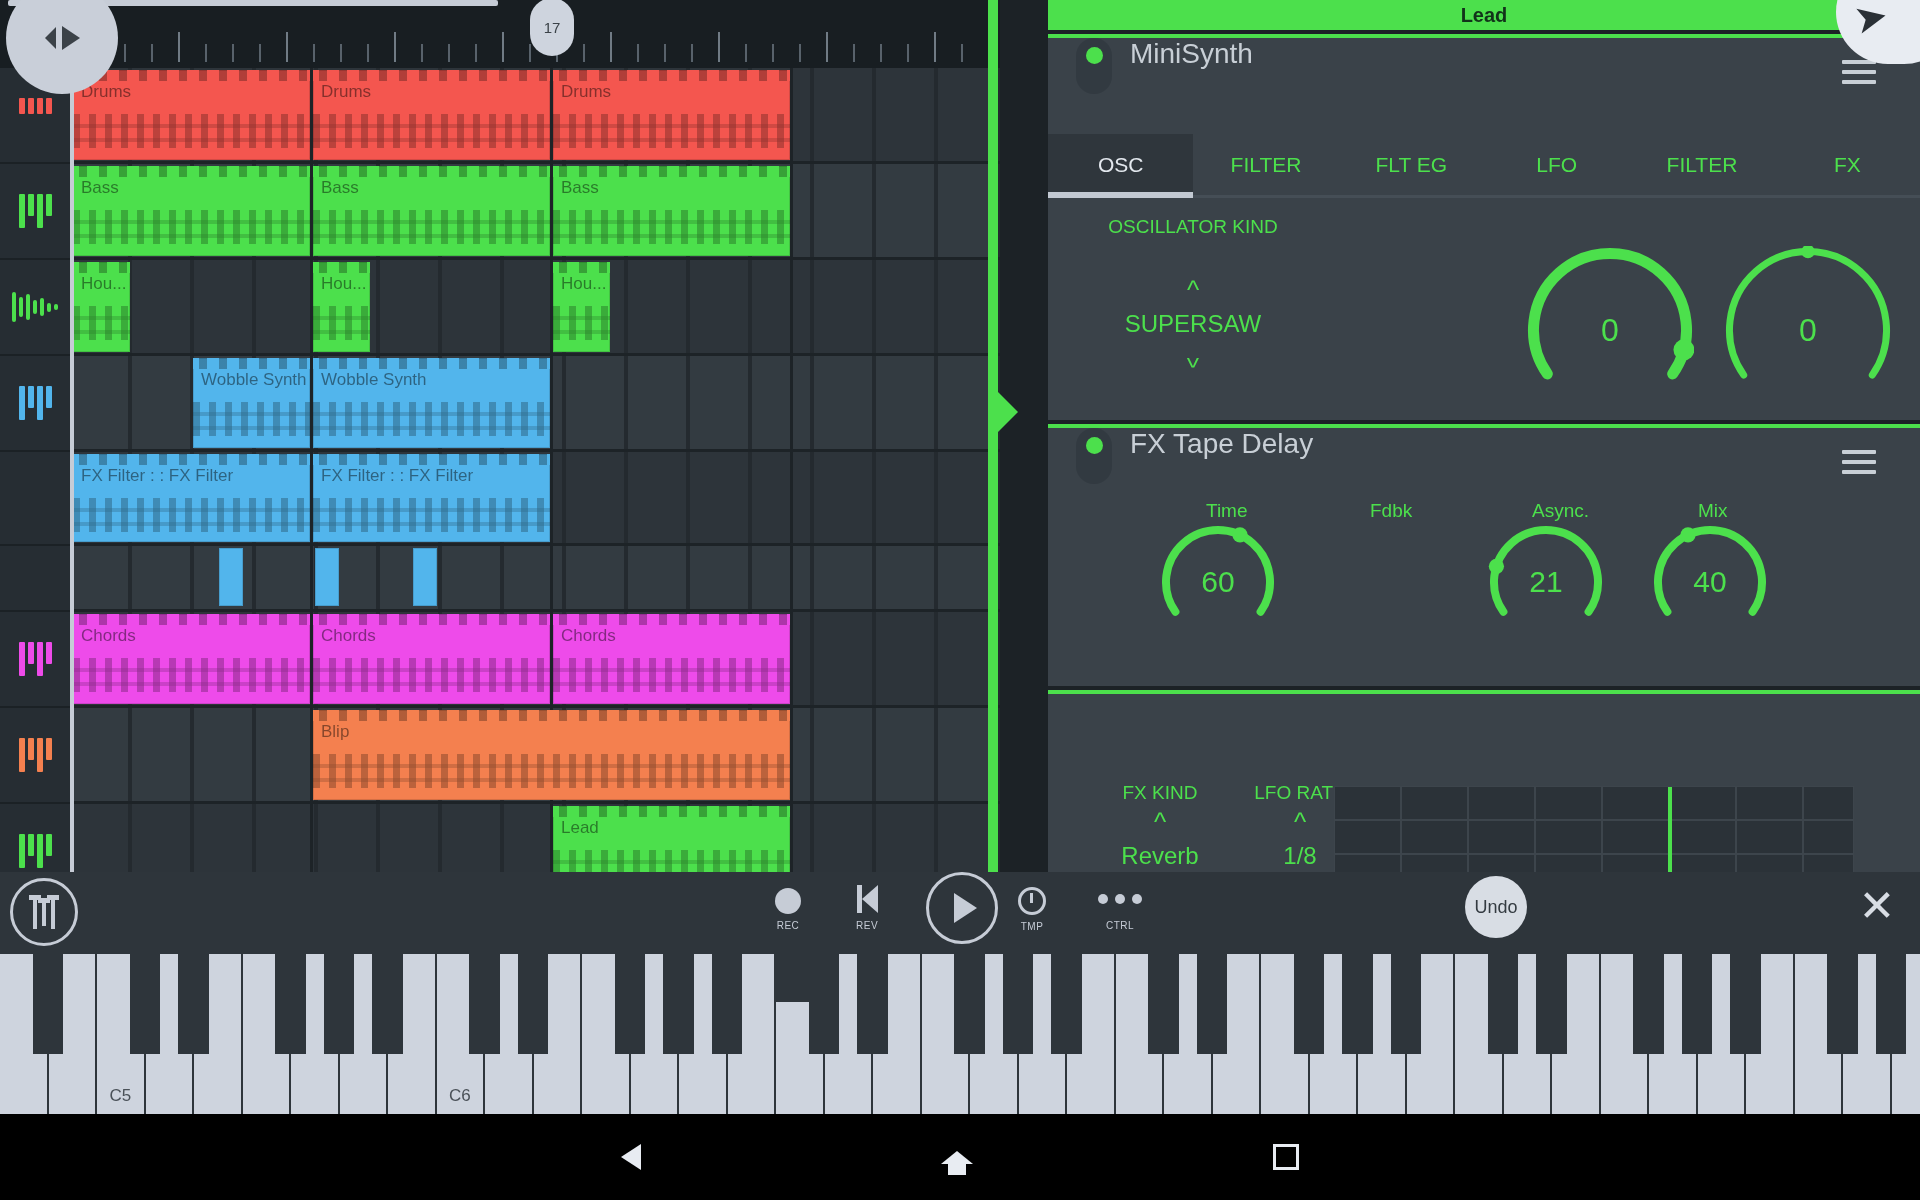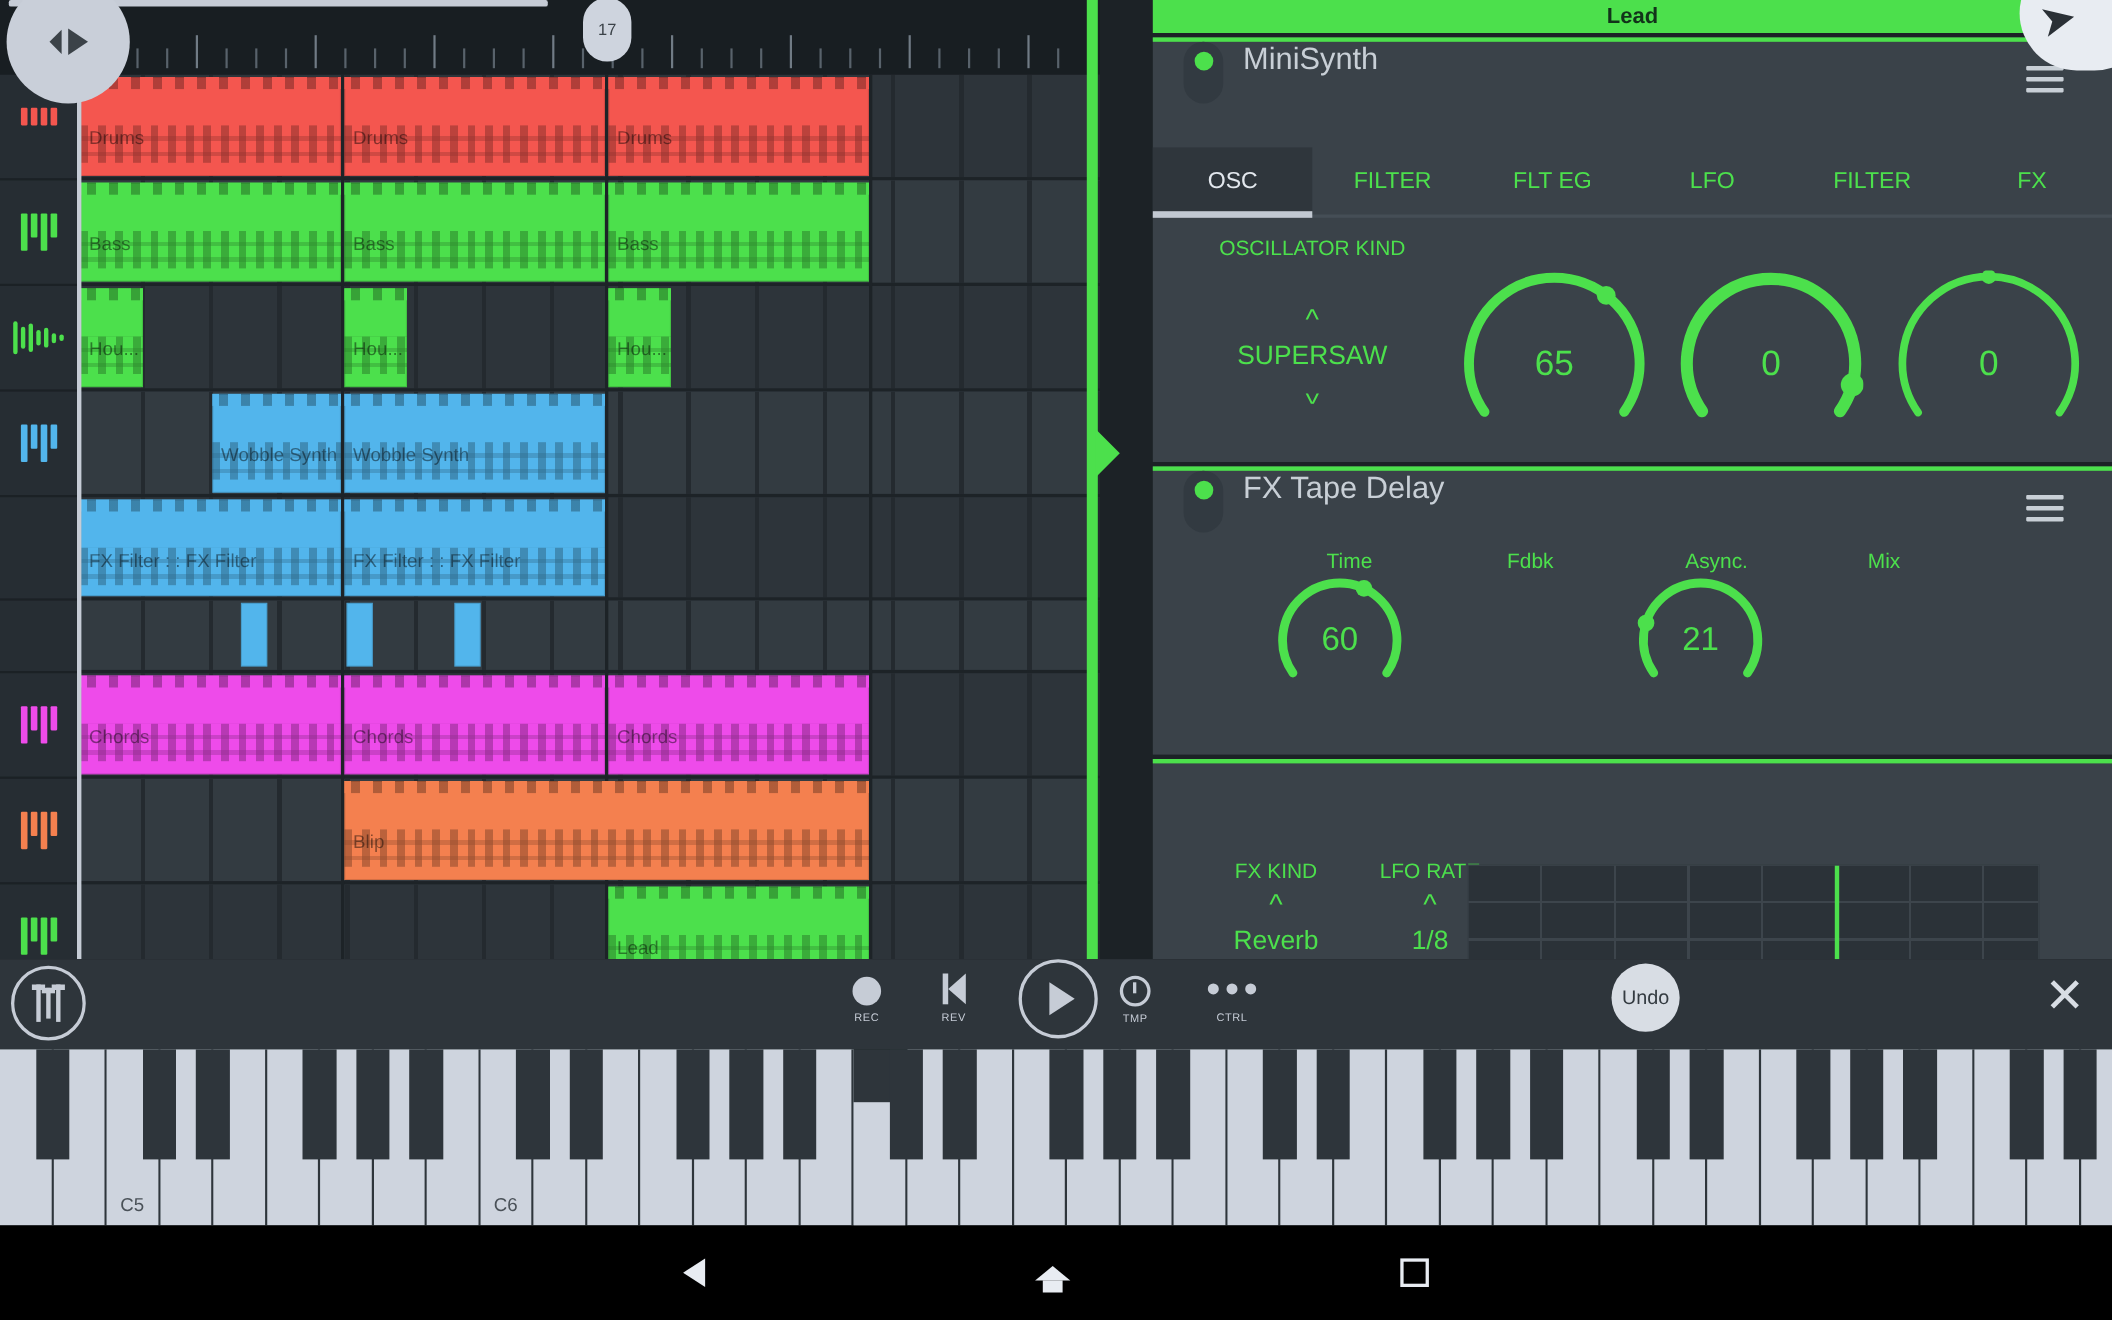--- a/index.html
+++ b/index.html
@@ -78,21 +78,21 @@
   .lane.alt { background-color: #333b41; }
   .barsep {
     position: absolute; top: 0; bottom: 0; width: 3px; background: #1d2327;
   }
   .clip {
     position: absolute; border-radius: 0;
     overflow: hidden; box-shadow: inset 0 0 0 1px rgba(0,0,0,.13);
   }
   .clip .lbl {
     position: absolute; left: 8px; top: 4px;
-    font-size: 17px; color: rgba(0,0,0,.45); white-space: nowrap; margin-top: 34px;
+    font-size: 17px; color: rgba(0,0,0,.45); white-space: nowrap;
   }
   .notch { position: absolute; top: 0; width: 100%; height: 11px; }
   .playhead-line {
     position: absolute; top: 0; bottom: 0; width: 4px;
     background: #c6ccd6; z-index: 5;
   }
   
   #playlist-edge {
     position: absolute; left: 988px; top: 0; width: 10px; height: 872px;
     background: #4ce04c; z-index: 8;
@@ -518,27 +518,20 @@
           <div class="tab">FX</div>
         </div>
 
       <div class="param-label" style="left:20px; top:178px; width:250px;">OSCILLATOR KIND</div>
       <div class="selector" style="left:20px; top:242px; width:250px;">
         <div class="chev">^</div>
         <div class="txt">SUPERSAW</div>
         <div class="chev" style="transform:rotate(180deg)">^</div>
       </div>
 
-      <div class="knob" id="k-mod" style="left:281px; top:208px; width:168px; height:168px;">
-          <svg width="168" height="168" style="position: absolute; left: 0px; top: 0px;">
-            <path d="M 20.51571656760315 128.4521738172061 A 77.5 77.5 0 1 1 147.48428343239686 128.45217381720607" fill="none" stroke="#4ce04c" stroke-width="9" stroke-linecap="round"></path>
-            <circle cx="131.17901074817584" cy="22.515116127429273" r="8.549999999999999" fill="#4ce04c"></circle>
-          </svg>
-        <div class="val">65</div>
-      </div>
 
       <div class="knob" id="k-noi" style="left:478px; top:208px; width:168px; height:168px;">
           <svg width="168" height="168" style="position: absolute; left: 0px; top: 0px;">
             <path d="M 21.334868611892148 127.87859738085504 A 76.5 76.5 0 1 1 146.66513138810788 127.87859738085501" fill="none" stroke="#4ce04c" stroke-width="11" stroke-linecap="round"></path>
             <circle cx="157.89332571111373" cy="103.7996569503428" r="10.45" fill="#4ce04c"></circle>
           </svg>
         <div class="val">0</div>
       </div>
 
       <div class="knob" id="k-tra" style="left:676px; top:208px; width:168px; height:168px;">
@@ -577,20 +570,27 @@
       <div class="param-label" style="left:484px; top:72px;">Async.</div>
       <div class="knob small" id="k-async" style="left:440px; top:96px; width:116px; height:116px;">
           <svg width="116" height="116" style="position: absolute; left: 0px; top: 0px;">
             <path d="M 15.404093696972438 87.82597469025441 A 52 52 0 1 1 100.59590630302758 87.8259746902544" fill="none" stroke="#4ce04c" stroke-width="8" stroke-linecap="round"></path>
             <circle cx="8.406718561092198" cy="42.3632984257778" r="7.6" fill="#4ce04c"></circle>
           </svg>
         <div class="val">21</div>
       </div>
 
       <div class="param-label" style="left:650px; top:72px;">Mix</div>
+      <div class="knob small" id="k-mix" style="left:604px; top:96px; width:116px; height:116px;">
+          <svg width="116" height="116" style="position: absolute; left: 0px; top: 0px;">
+            <path d="M 15.404093696972438 87.82597469025441 A 52 52 0 1 1 100.59590630302758 87.8259746902544" fill="none" stroke="#4ce04c" stroke-width="8" stroke-linecap="round"></path>
+            <circle cx="36.0238503894836" cy="10.871995074094215" r="7.6" fill="#4ce04c"></circle>
+          </svg>
+        <div class="val">40</div>
+      </div>
     </div>
 
     <div class="module" id="mod-fxpad" style="top:690px; height:182px;">
 
       <div class="param-label" style="left:42px; top:88px; width:140px;">FX KIND</div>
       <div class="selector" style="left:42px; top:118px; width:140px;">
         <div class="chev">^</div>
         <div class="txt">Reverb</div>
 
       </div>

